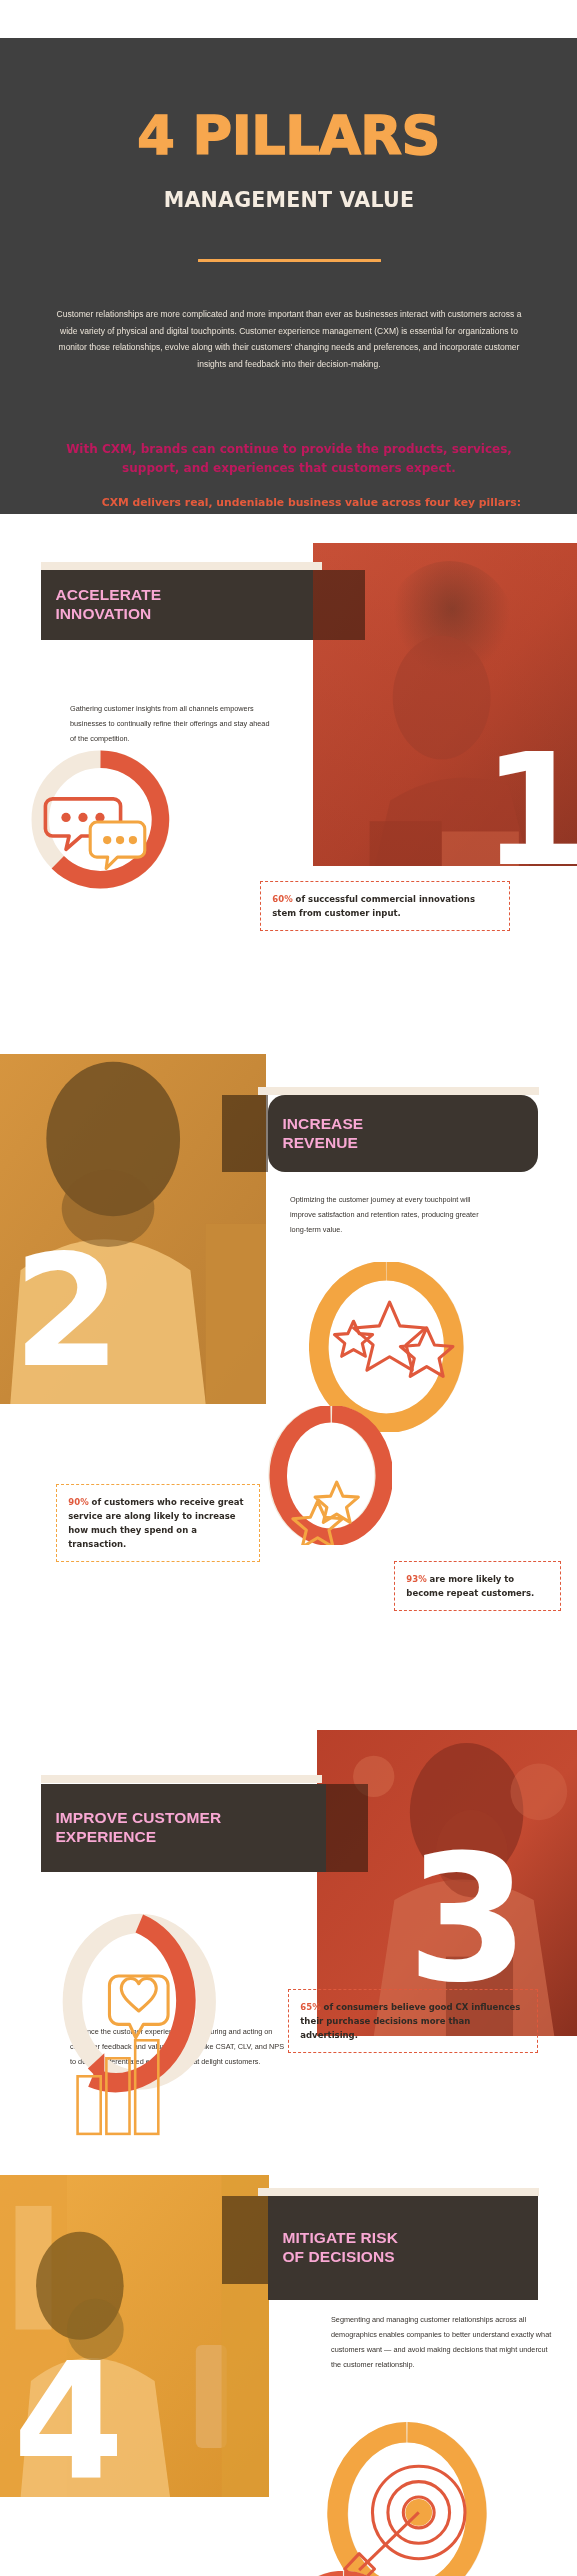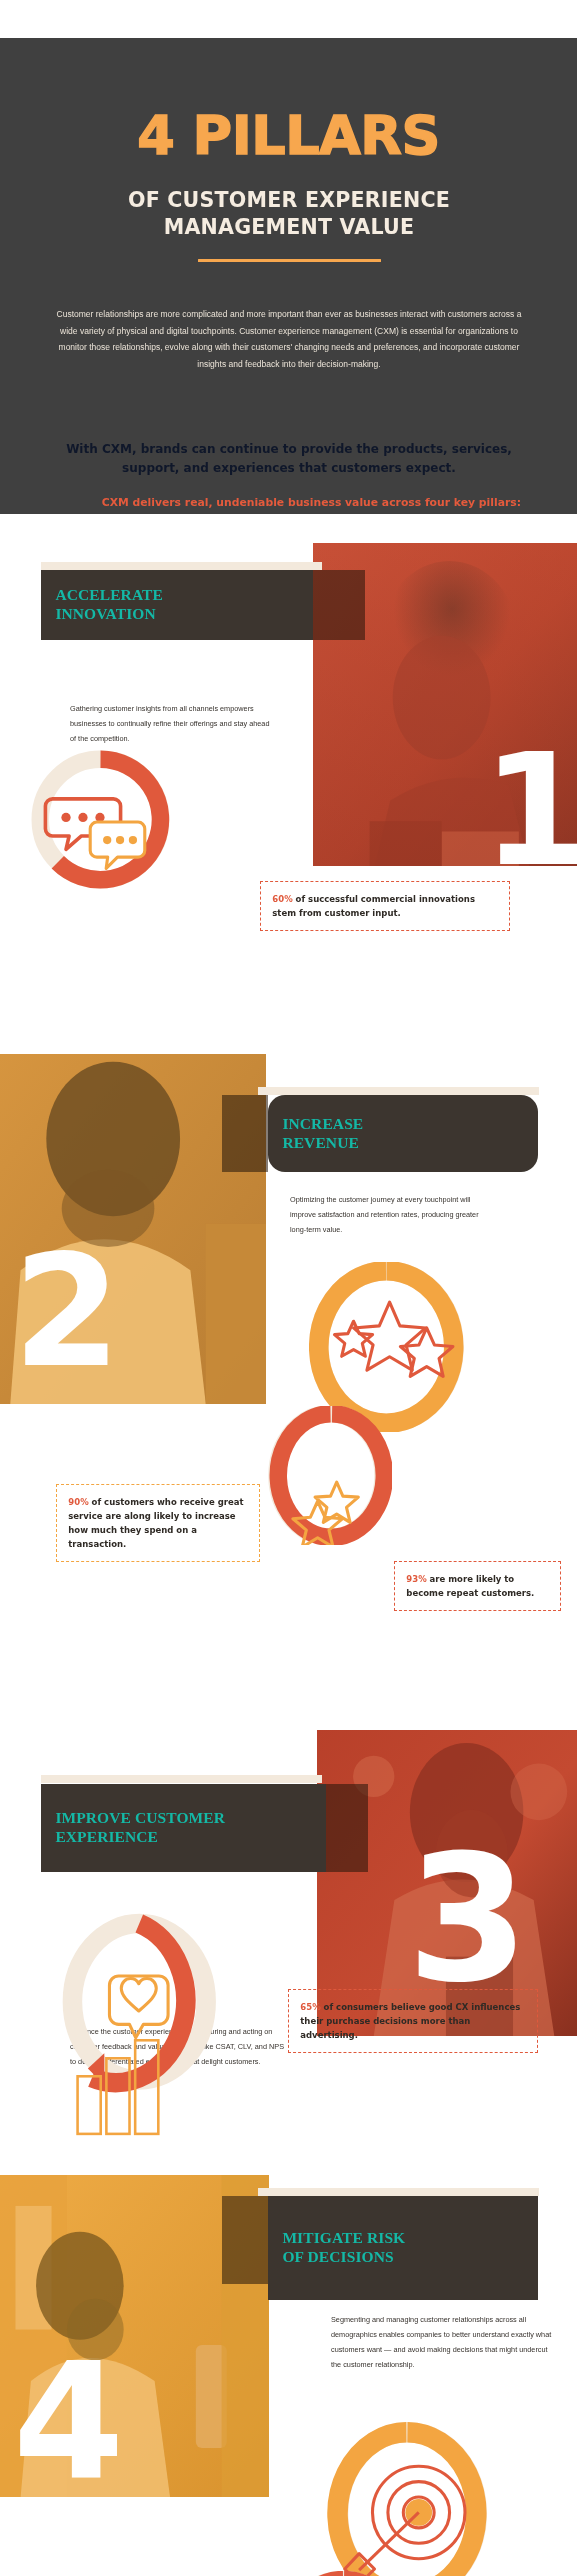--- a/index.html
+++ b/index.html
@@ -48,21 +48,21 @@
     font-family: "Liberation Sans", sans-serif;
   }
 
   
   .intro-1 {
     position: absolute; left: 57px; top: 440px; width: 464px;
     text-align: center;
     font-family: "DejaVu Sans", sans-serif;
     font-weight: 700;
     font-size: 12px; line-height: 1.55;
-    color: #0f172a;
+    color: #be185d;
   }
   .intro-2 {
     position: absolute; left: 57px; top: 495px; width: 464px;
     text-align: right;
     font-family: "DejaVu Sans", sans-serif;
     font-weight: 700;
     font-size: 10.8px; line-height: 1.55;
     color: #e55a3c;
   }
 
@@ -72,25 +72,25 @@
     background-repeat: no-repeat; background-size: cover;
   }
   .photo .tint { position: absolute; inset: 0; }
 
   .hdr-strip { position: absolute; background: #f3e9dc; }
   .hdr-box {
     position: absolute; background: #3c352f;
     display: flex; align-items: center;
   }
   .hdr-box .ttl {
-    font-family: Liberation Serif, serif;
+    font-family: Liberation Sans, sans-serif;
     font-weight: 800;
     font-size: 15.5px; line-height: 1.22;
     letter-spacing: 0.1px;
-    color: #14b8a6;
+    color: #f9a8d4;
     padding-left: 14.4px;
   }
   .hdr-shadow { position: absolute; background: rgba(35,20,10,0.55); }
 
   .pillar-body {
     position: absolute;
     font-size: 7.3px; line-height: 2.05;
     color: #37322d;
     font-family: "Liberation Sans", sans-serif;
   }
@@ -118,21 +118,20 @@
   .stat.amber { border-color: #f3a541; }
   .stat .pct { color: #e0593c; }
   .stat.amber .pct { color: #e0593c; text-align: center; }
 </style>
 </head>
 <body>
 
 <div class="header">
   <div class="hdr-title">4 PILLARS</div>
   <div class="hdr-sub">
-    <div>OF CUSTOMER EXPERIENCE</div>
     <div>MANAGEMENT VALUE</div>
   </div>
   <div class="hdr-rule"></div>
   <div class="hdr-body">Customer relationships are more complicated and more important than ever as businesses interact with customers across a wide variety of physical and digital touchpoints. Customer experience management (CXM) is essential for organizations to monitor those relationships, evolve along with their customers' changing needs and preferences, and incorporate customer insights and feedback into their decision-making.</div>
 </div>
 
 <div class="intro-1">With CXM, brands can continue to provide the products, services, support, and experiences that customers expect.</div>
 <div class="intro-2">CXM delivers real, undeniable business value across four key pillars:</div>
 
 <div>

